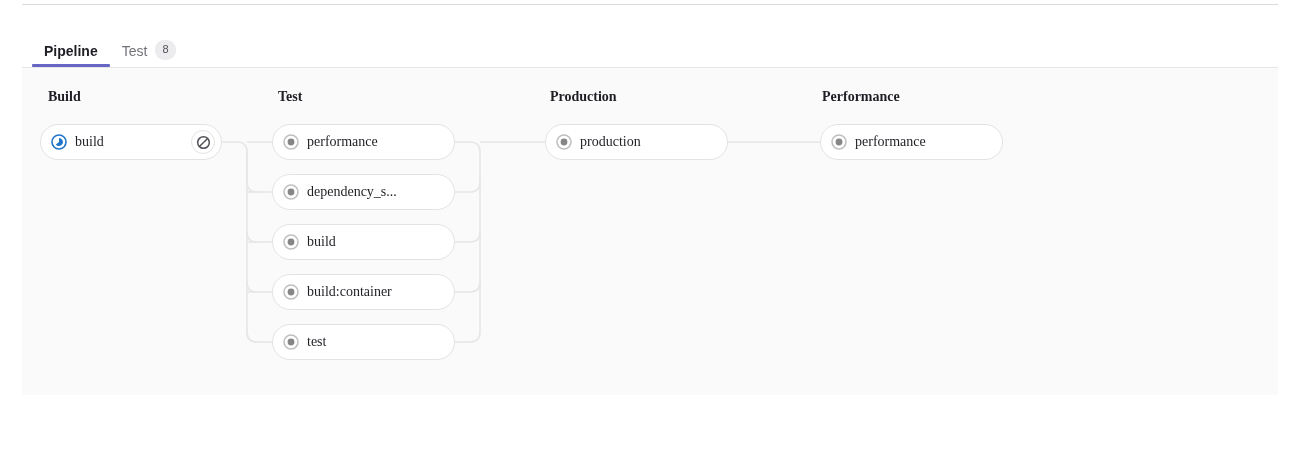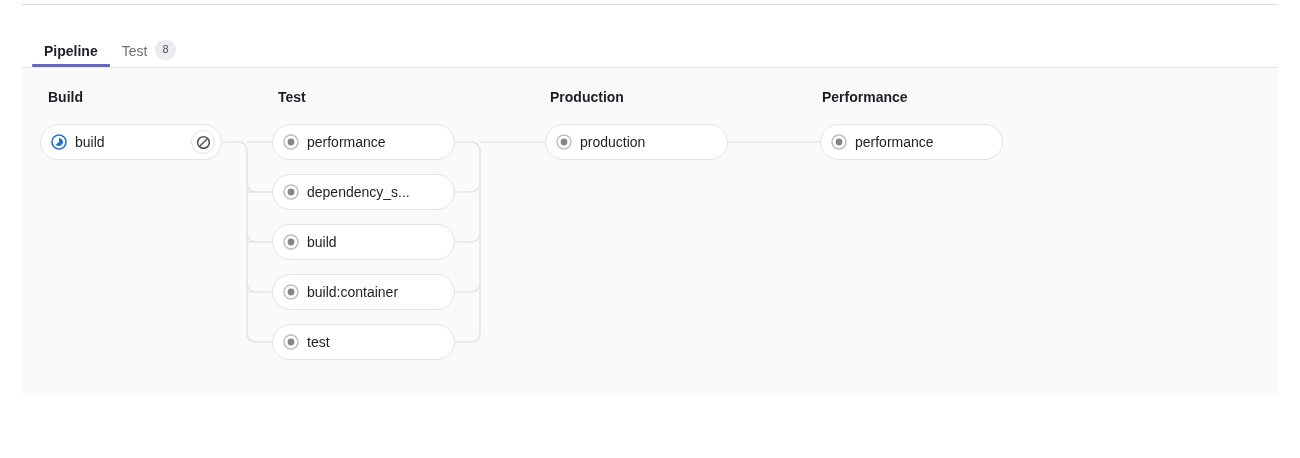--- a/index.html
+++ b/index.html
@@ -76,20 +76,21 @@
     position: absolute;
     left: 22px; top: 68px;
     width: 1256px; height: 327px;
     background: #fafafa;
   }
 
   .graph {
     position: relative;
     width: 100%;
     height: 100%;
+    font-family: Liberation Serif, serif;
   }
 
   
   .connectors {
     position: absolute;
     left: 0; top: 0;
     width: 1256px; height: 327px;
     pointer-events: none;
   }
   .stage-title {

